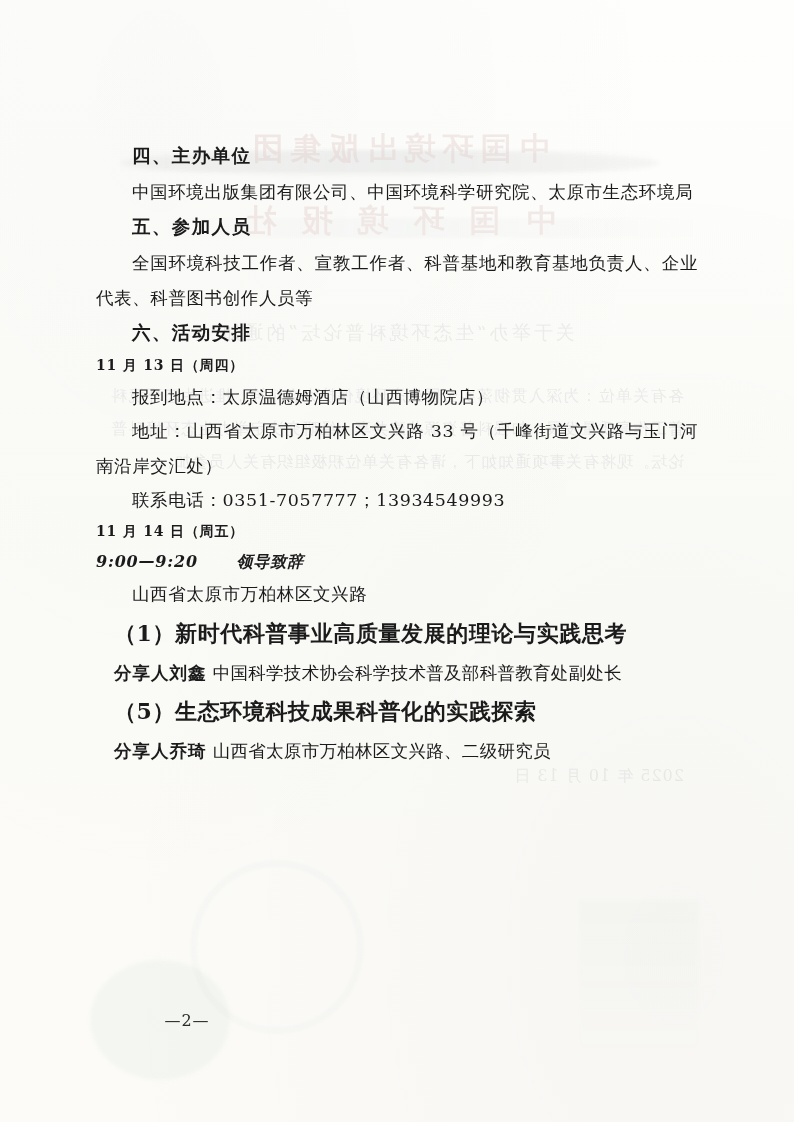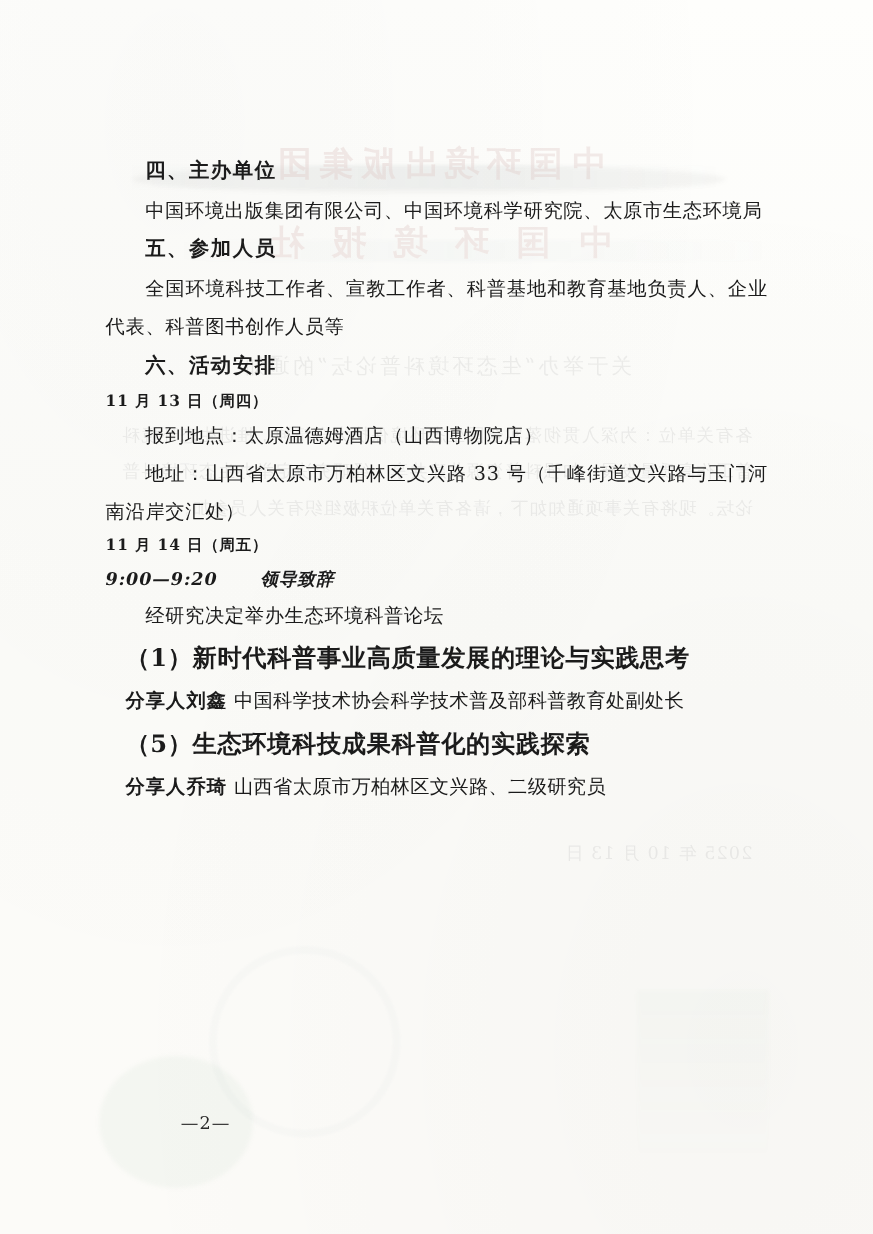--- a/index.html
+++ b/index.html
@@ -240,29 +240,30 @@
     <p class="p-body">中国环境出版集团有限公司、中国环境科学研究院、太原市生态环境局</p>
 
     <p class="h-section">五、参加人员</p>
     <p class="p-body">全国环境科技工作者、宣教工作者、科普基地和教育基地负责人、企业代表、科普图书创作人员等</p>
 
     <p class="h-section">六、活动安排</p>
 
     <p class="h-date">11 月 13 日（周四）</p>
     <p class="p-body">报到地点：太原温德姆酒店（山西博物院店）</p>
     <p class="p-body">地址：山西省太原市万柏林区文兴路 33 号（千峰街道文兴路与玉门河南沿岸交汇处）</p>
+    <p class="p-body">联系电话：0351-7057777；13934549993</p>
 
     <p class="h-date">11 月 14 日（周五）</p>
 
     <p class="h-slot">
       <span>9:00—9:20</span>
       <span class="slot-gap"></span>
       <span>领导致辞</span>
     </p>
-    <p class="p-body">经研究决定举办生态环境科普论坛</p>
+    <p class="p-body">山西省太原市万柏林区文兴路</p>
 
 
     <p class="h-item">（1）新时代科普事业高质量发展的理论与实践思考</p>
     <p class="p-speaker">
       <span class="name">分享人刘鑫</span>
       <span class="affil">中国科学技术协会科学技术普及部科普教育处副处长</span>
     </p>
 
     <p class="h-item">（5）生态环境科技成果科普化的实践探索</p>
     <p class="p-speaker">

